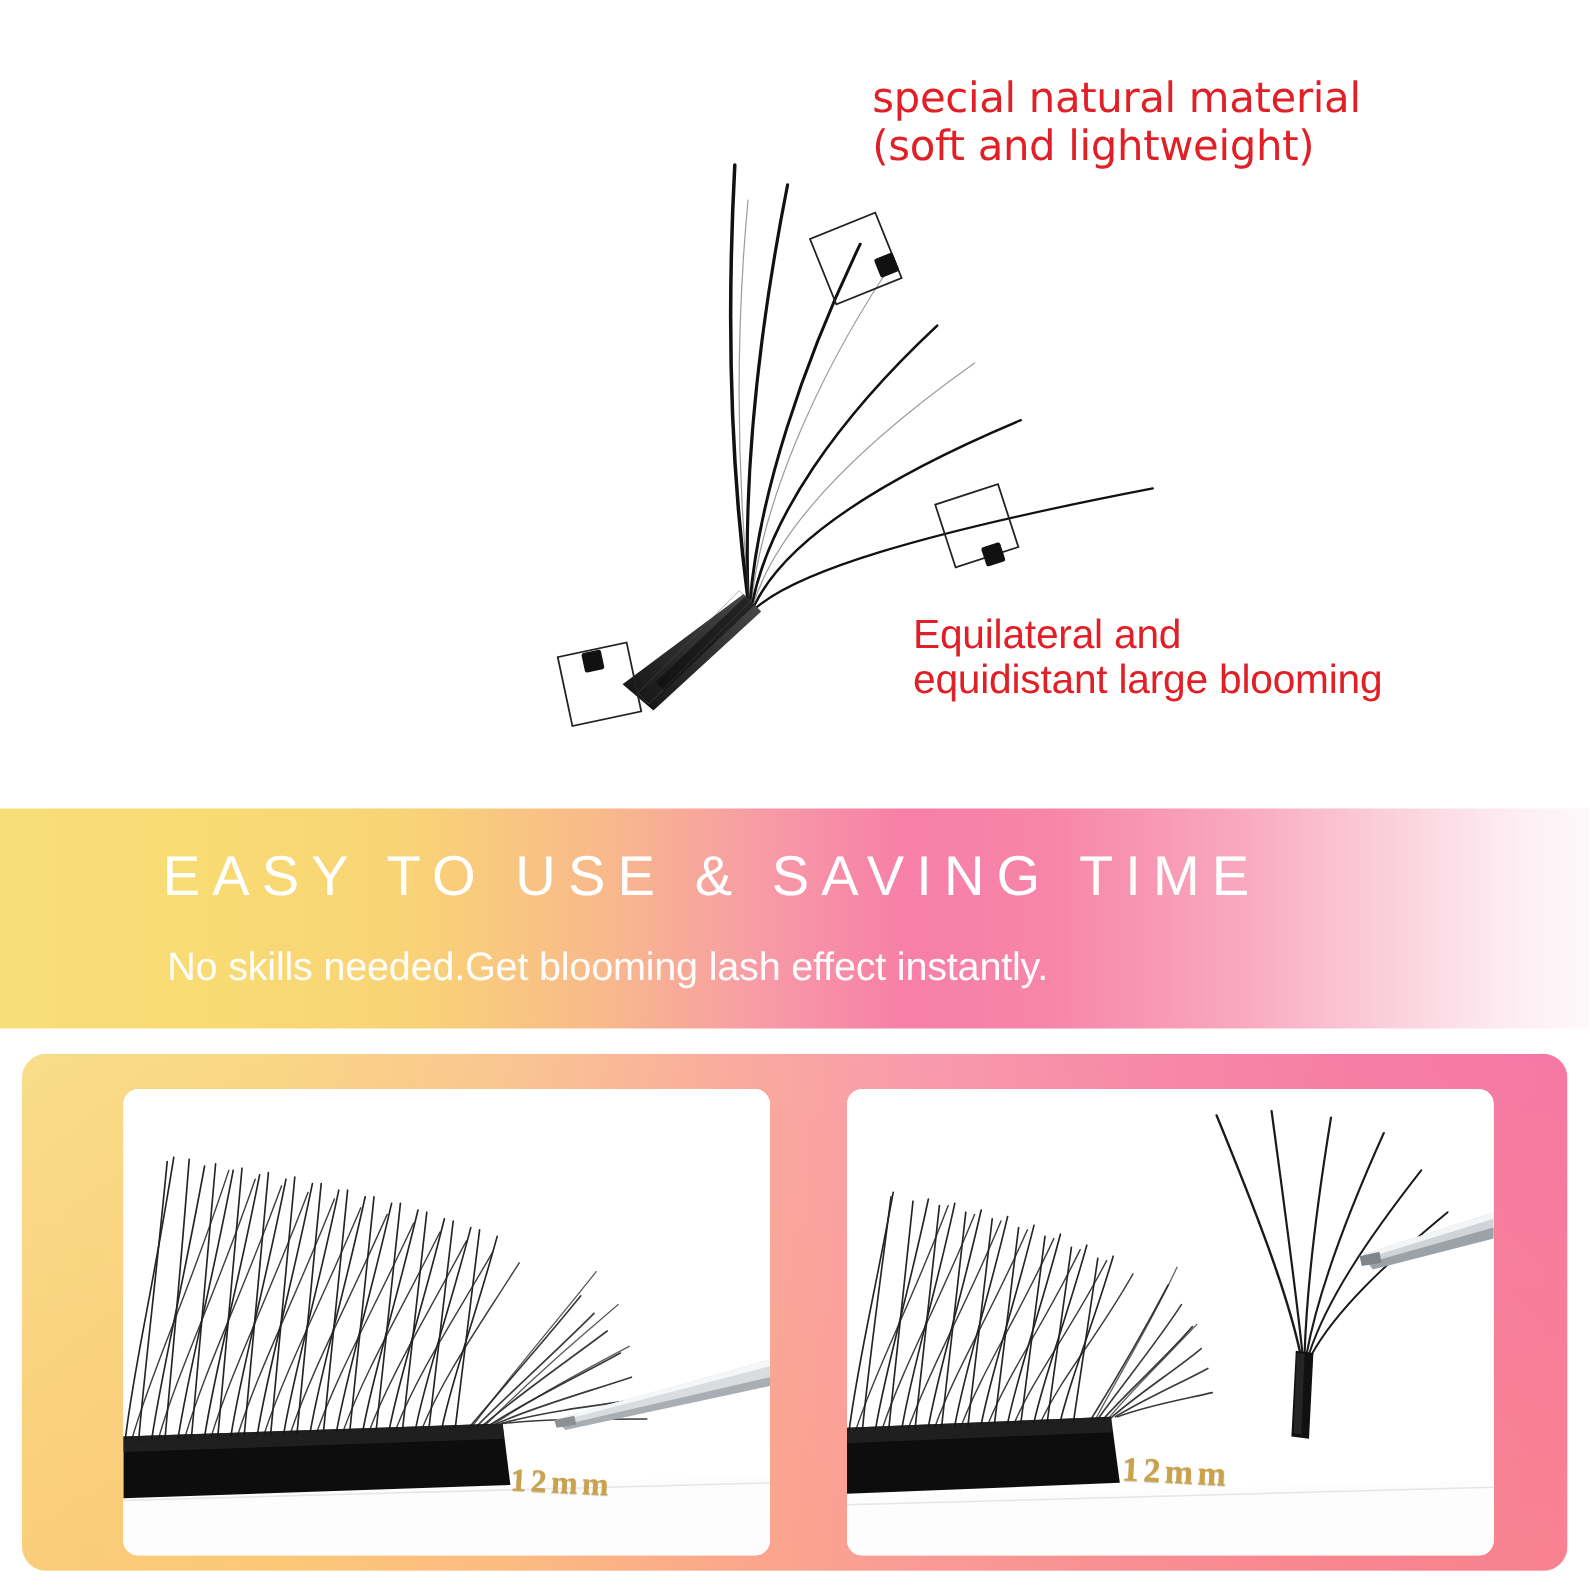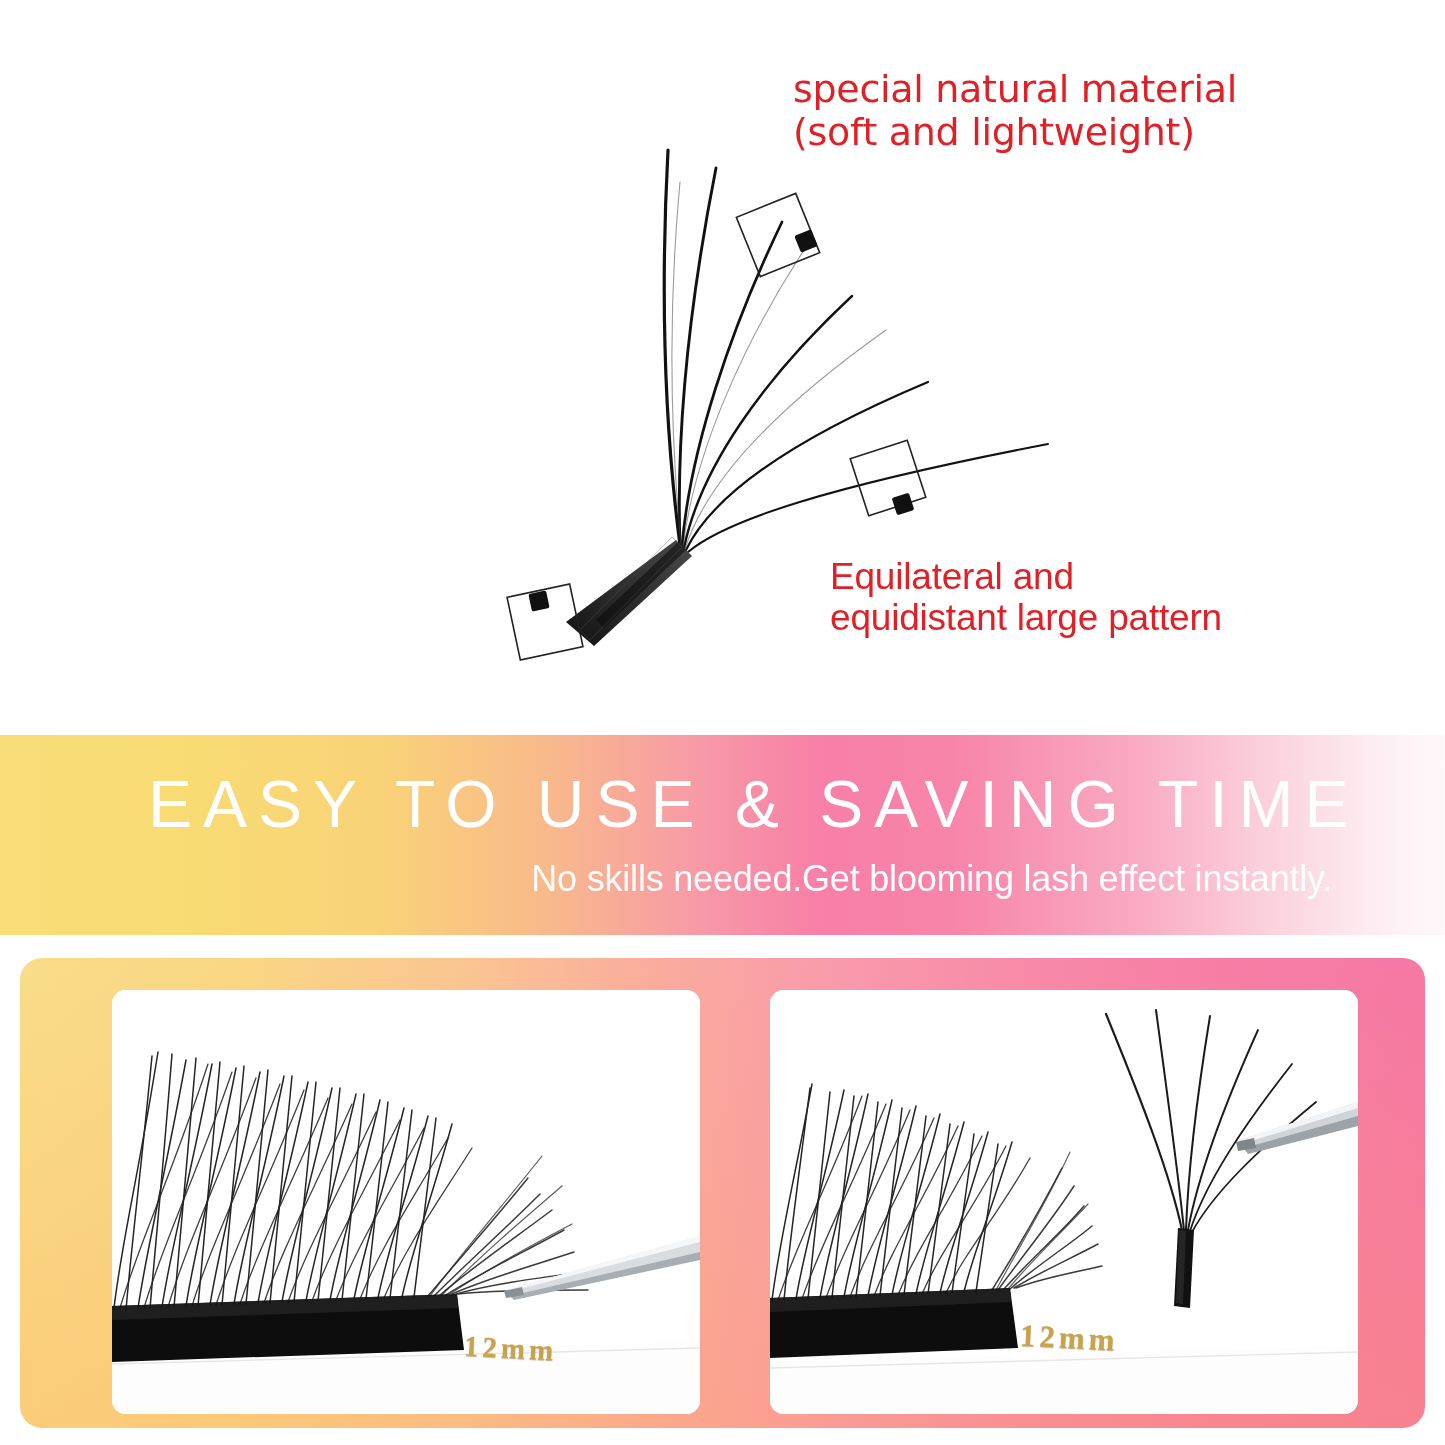--- a/index.html
+++ b/index.html
@@ -24,27 +24,27 @@
                       font-family:"Liberation Sans", sans-serif; letter-spacing:-0.2px; }
 
   
   #banner { position:absolute; left:0; top:735px; width:1445px; height:200px;
             background:linear-gradient(90deg,
                #F8DE79 0%, #F8DB73 13%, #F9D377 26%, #F8B98B 38%,
                #F79BA6 48%, #F77FA8 57%, #F785A9 66%, #F9A8C0 78%,
                #FBD2DE 88%, #FDF0F4 96%, #FEF8FA 100%);
             overflow:hidden; }
   #banner-title { position:absolute; left:148px; top:771px; width:1180px;
-                  color:#ffffff; font-size:66px; font-weight:400;
+                  color:#ffffff; font-size:51px; font-weight:400;
                   letter-spacing:11px; line-height:1; white-space:nowrap;
                   font-family:"Liberation Sans", sans-serif; }
   #banner-sub   { position:absolute; left:152px; top:858px; width:1180px;
                   color:#FFFFFF; font-size:36px; font-weight:400;
                   letter-spacing:-0.2px; line-height:1.15; white-space:nowrap;
-                  font-family:"Liberation Sans", sans-serif; opacity:0.97;text-align:right; }
+                  font-family:"Liberation Sans", sans-serif; opacity:0.97; }
 
   
   #photo-panel { position:absolute; left:20px; top:958px; width:1405px; height:470px;
                  border-radius:22px; overflow:hidden;
                  background:
                    linear-gradient(180deg, rgba(255,255,255,0.10) 0%, rgba(255,180,120,0.33) 100%),
                    linear-gradient(90deg,
                      #F8D97B 0%, #F9D277 16%, #F9BE86 32%, #F9A193 46%,
                      #F88FA3 58%, #F67C9E 72%, #F56F9C 86%, #F4699A 100%); }
 
@@ -106,21 +106,21 @@
       <g fill="#111111">
         <rect x="-9" y="-9" width="18" height="18" rx="2" transform="translate(806,241) rotate(-22)"></rect>
         <rect x="-9" y="-9" width="18" height="18" rx="2" transform="translate(903,504) rotate(-18)"></rect>
         <rect x="-9" y="-9" width="18" height="18" rx="2" transform="translate(539,601) rotate(-12)"></rect>
       </g>
     </svg>
 
     <div class="callout" id="callout-material">special natural material
 (soft and lightweight)</div>
     <div class="callout" id="callout-pattern">Equilateral and
-equidistant large pattern</div>
+equidistant large blooming</div>
   </div>
 
   <div id="banner"></div>
   <div id="banner-title">EASY TO USE &amp; SAVING TIME</div>
   <div id="banner-sub">No skills needed.Get blooming lash effect instantly.</div>
 
   <div id="photo-panel">
 
     <div class="photo-card" id="photo-card-left">
       <svg class="photo-svg" viewBox="0 0 588 424">

